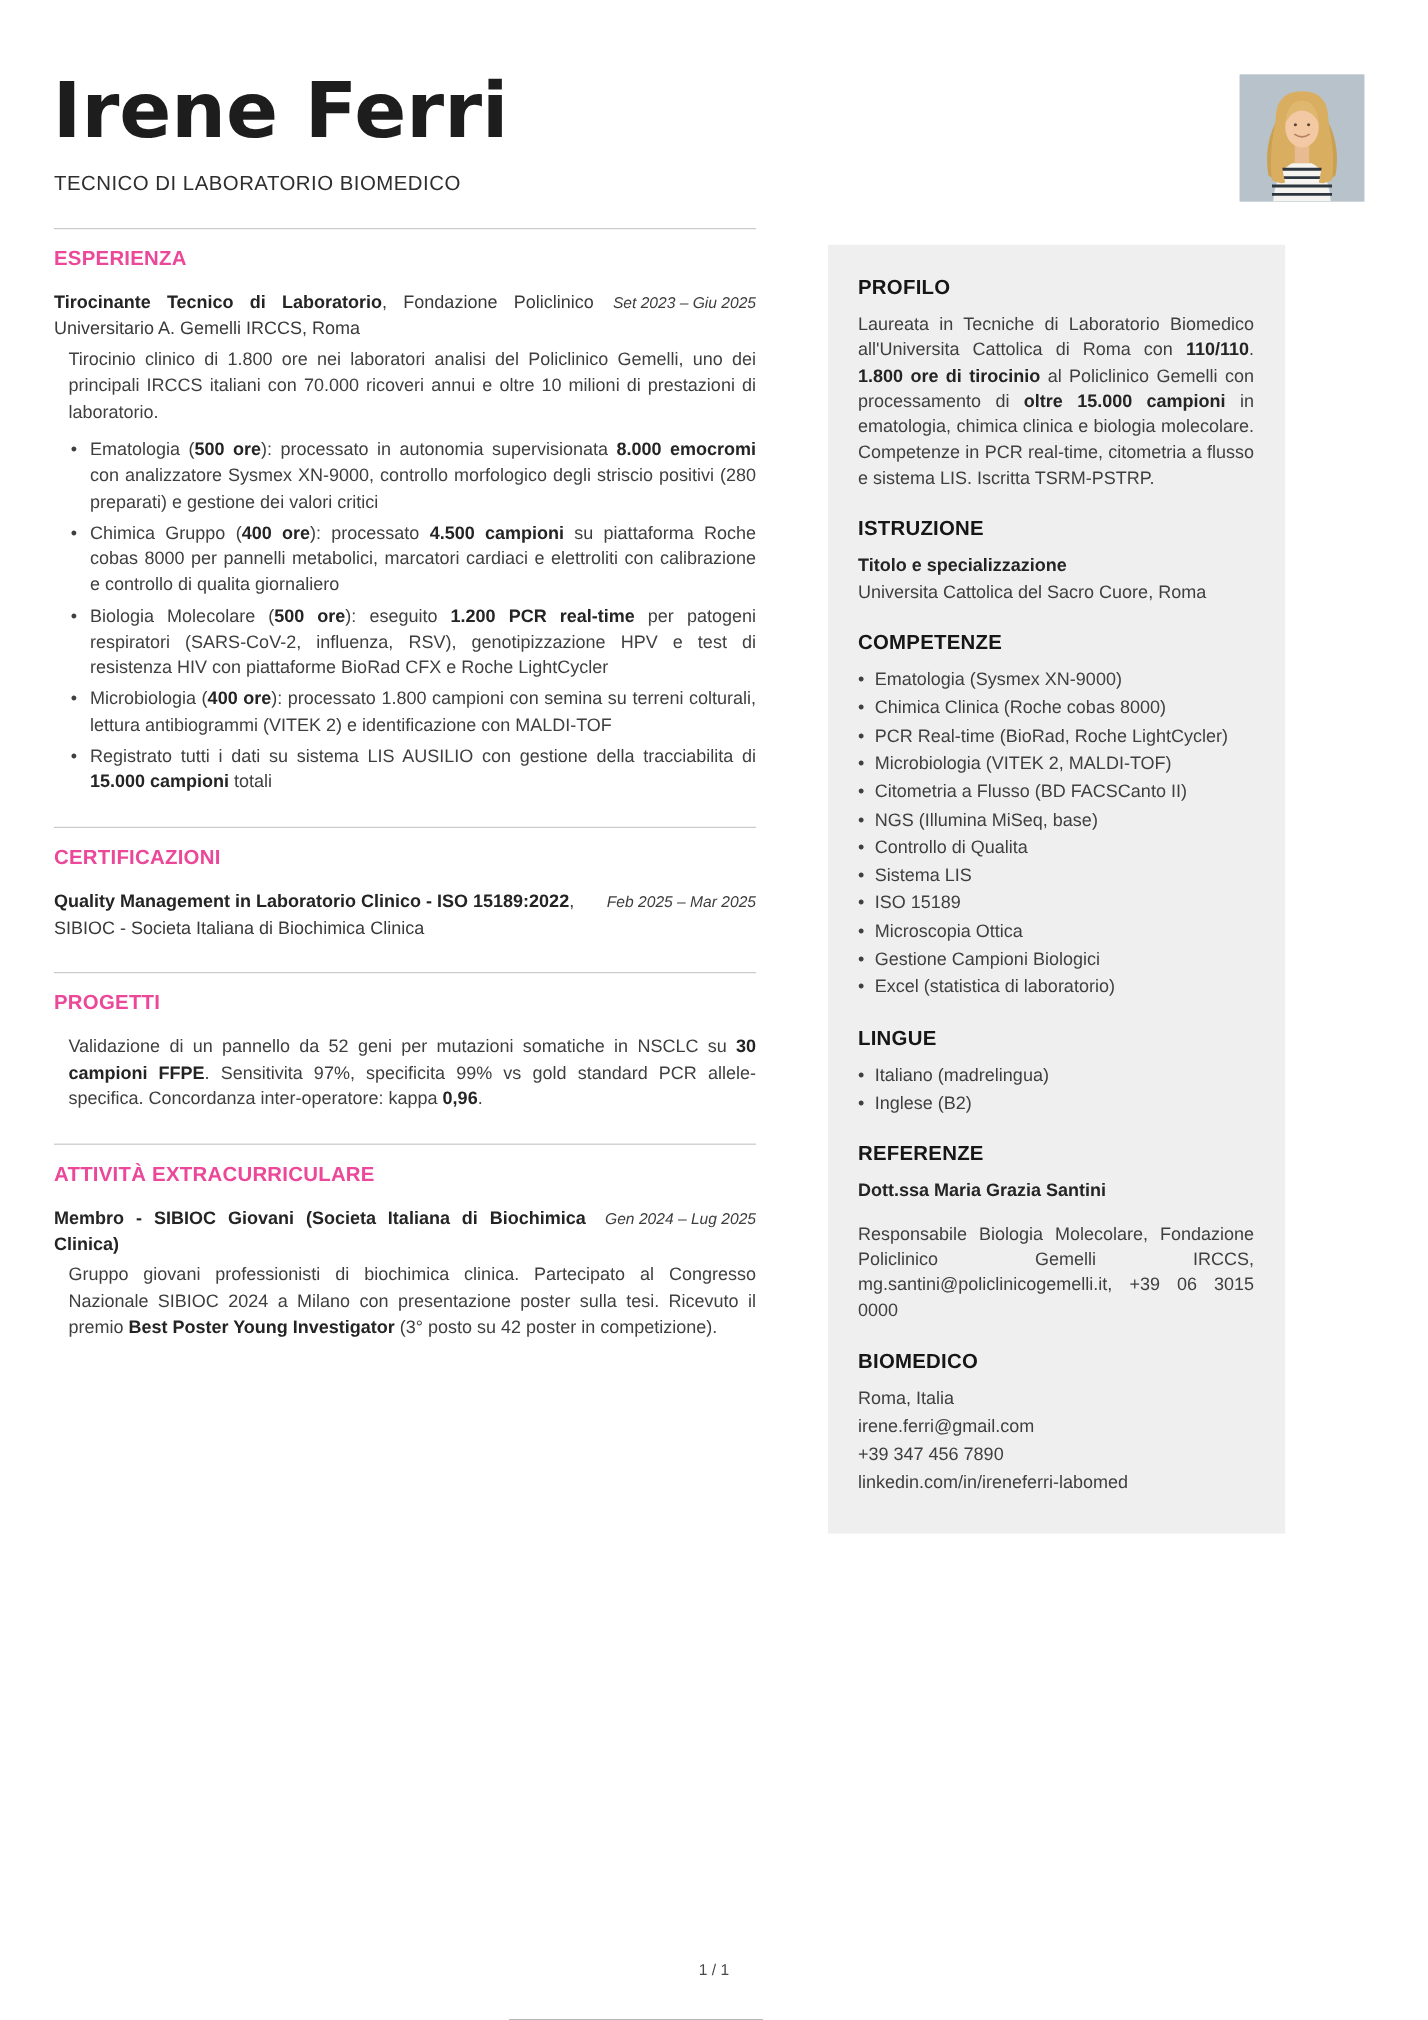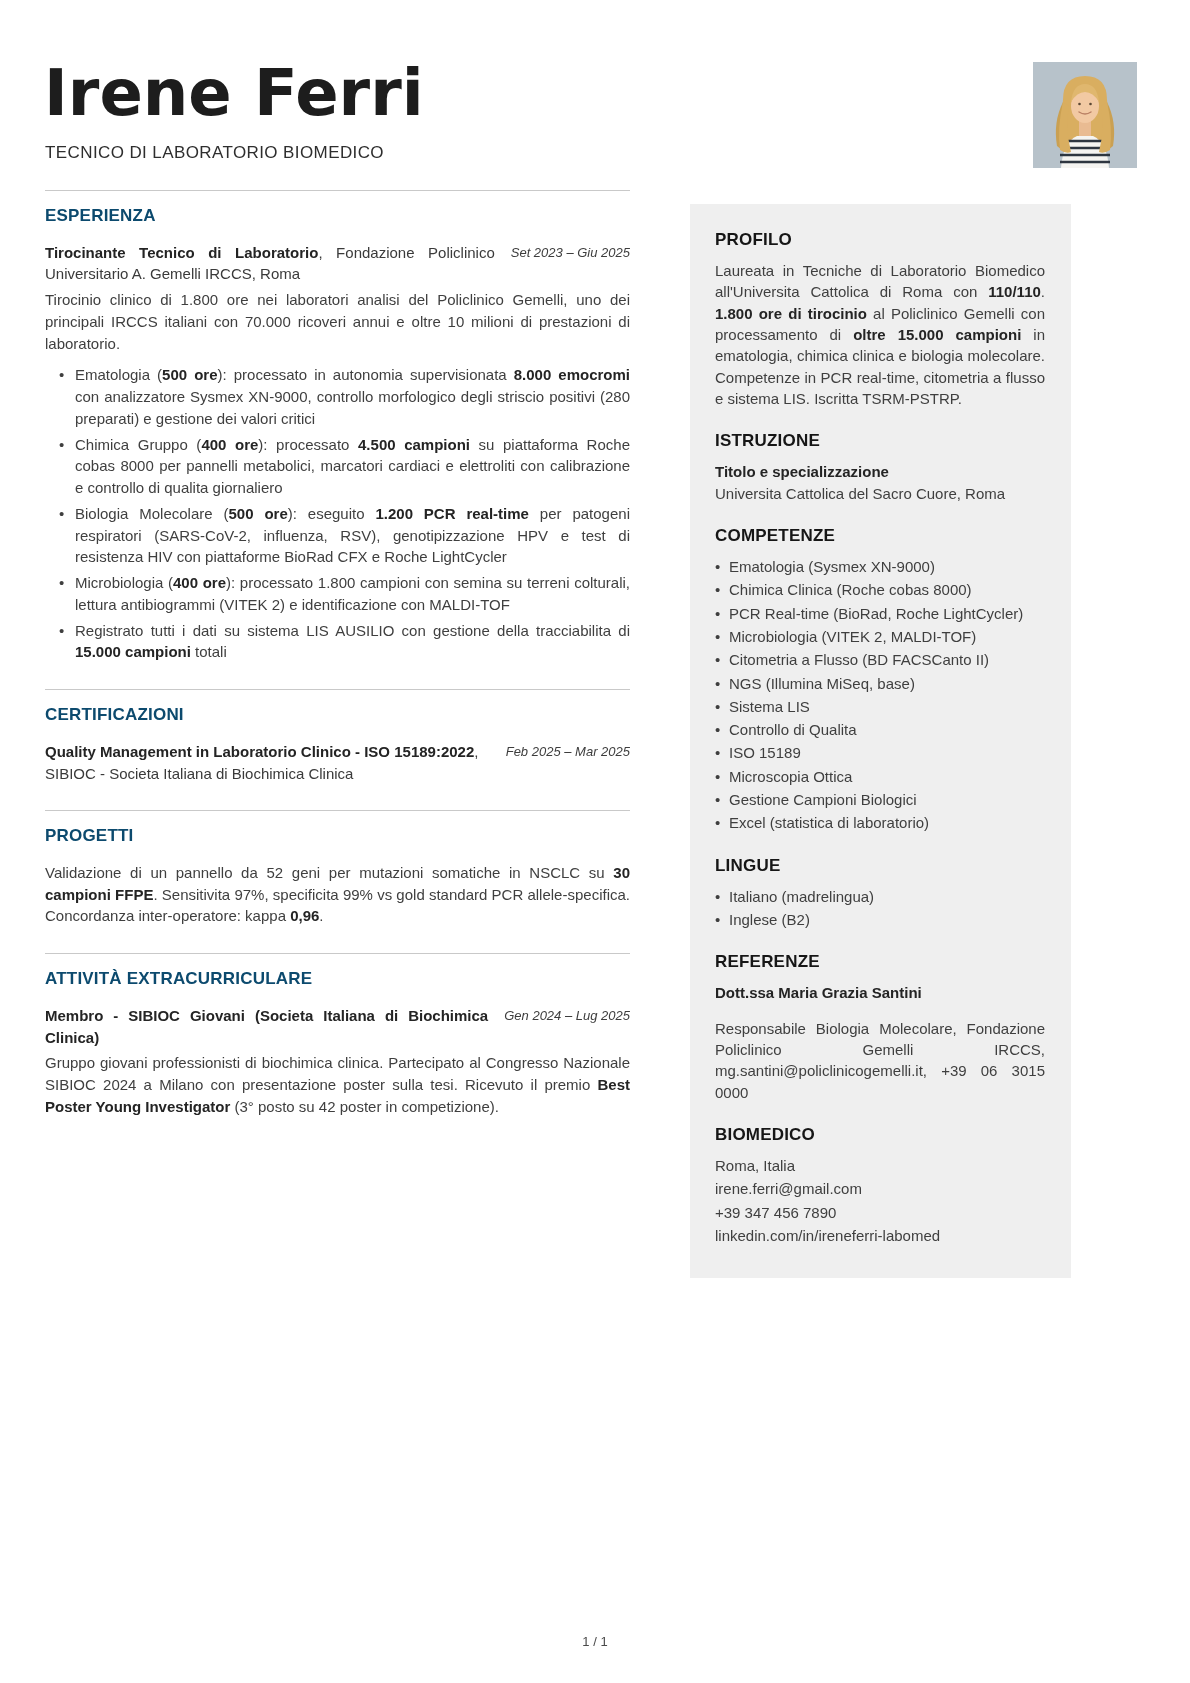--- a/index.html
+++ b/index.html
@@ -30,28 +30,28 @@
   
   .leftcol{
     position:absolute;left:45px;top:190px;width:585px;
     font-size:15px;line-height:1.45;
   }
   .section{margin-top:26px;}
   .section:first-child{margin-top:0;}
   .sec-head{
     border-top:1px solid #c9c9c9;
     padding-top:13px;margin:0 0 13px 0;
-    font-size:17px;font-weight:700;color:#0c4a6e;letter-spacing:.2px;
+    font-size:17px;font-weight:700;color:#ec4899;letter-spacing:.2px;
   }
   .entry-date{
     float:right;font-style:italic;font-size:13px;color:#3d3d3d;
     margin-left:16px;position:relative;top:2px;
   }
   .entry-title{margin:0 0 2px 0;text-align:justify;color:#3a3a3a;}
-  .para{margin:4px 0 10px 0;text-align:justify;color:#3f3f3f;}
+  .para{margin:4px 0 10px 12px;text-align:justify;color:#3f3f3f;}
   ul.bullets{list-style:none;margin:8px 0 0 0;padding:0 0 0 14px;}
   ul.bullets li{
     position:relative;padding-left:16px;margin:4px 0;text-align:justify;
   }
   ul.bullets li::before{
     content:"•";position:absolute;left:0;top:0;color:#3f3f3f;
   }
   .b{font-weight:700;color:#242424;}
   
   .sidebar{
@@ -173,22 +173,22 @@
 
     <div class="sb-section">
       <h2 class="sb-head">COMPETENZE</h2>
       <ul class="sb-list">
           <li>Ematologia (Sysmex XN-9000)</li>
           <li>Chimica Clinica (Roche cobas 8000)</li>
           <li>PCR Real-time (BioRad, Roche LightCycler)</li>
           <li>Microbiologia (VITEK 2, MALDI-TOF)</li>
           <li>Citometria a Flusso (BD FACSCanto II)</li>
           <li>NGS (Illumina MiSeq, base)</li>
+          <li>Controllo di Qualita</li>
           <li>Sistema LIS</li>
-          <li>Controllo di Qualita</li>
           <li>ISO 15189</li>
           <li>Microscopia Ottica</li>
           <li>Gestione Campioni Biologici</li>
           <li>Excel (statistica di laboratorio)</li>
         </ul>
     </div>
 
     <div class="sb-section">
       <h2 class="sb-head">LINGUE</h2>
       <ul class="sb-list">

